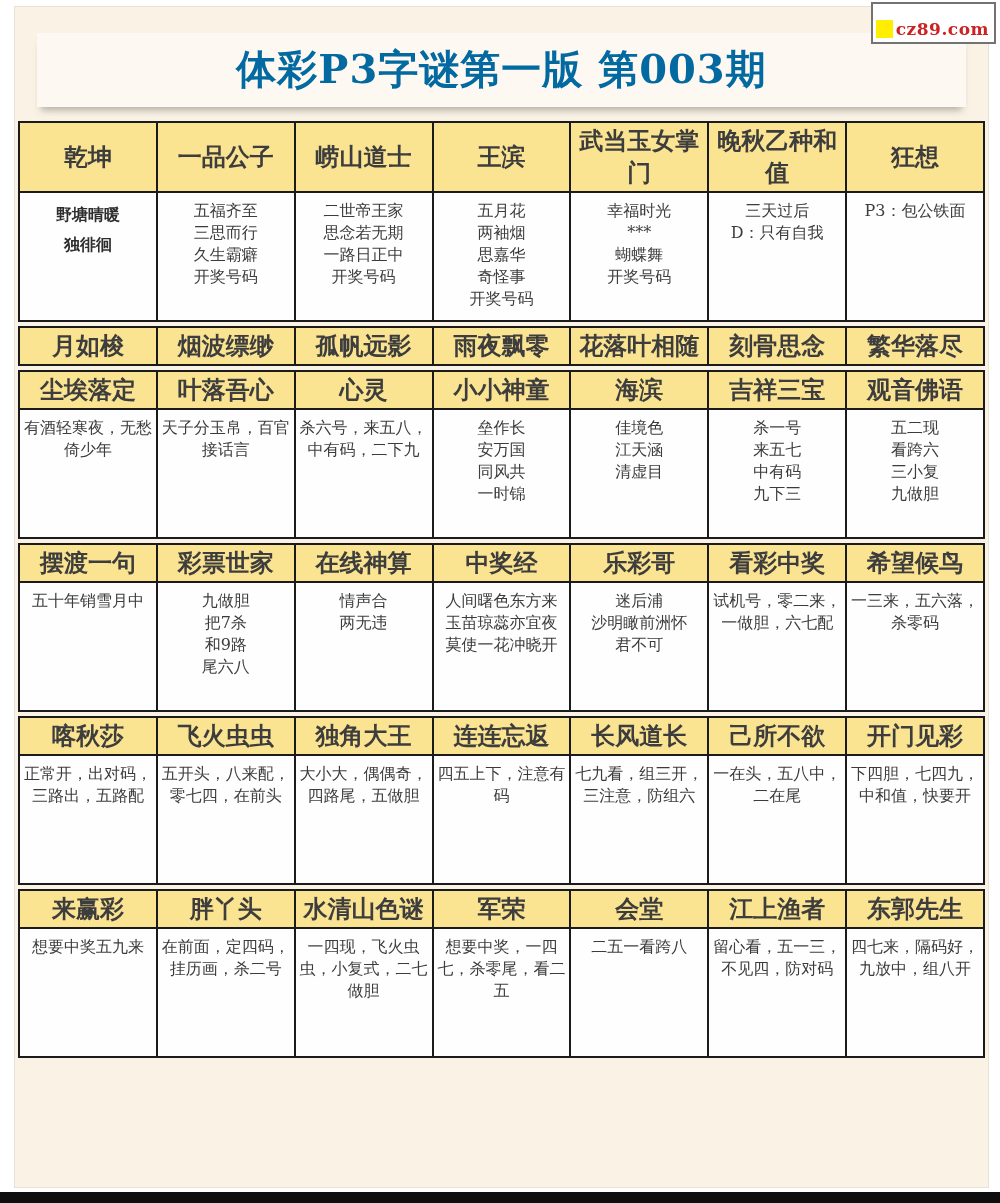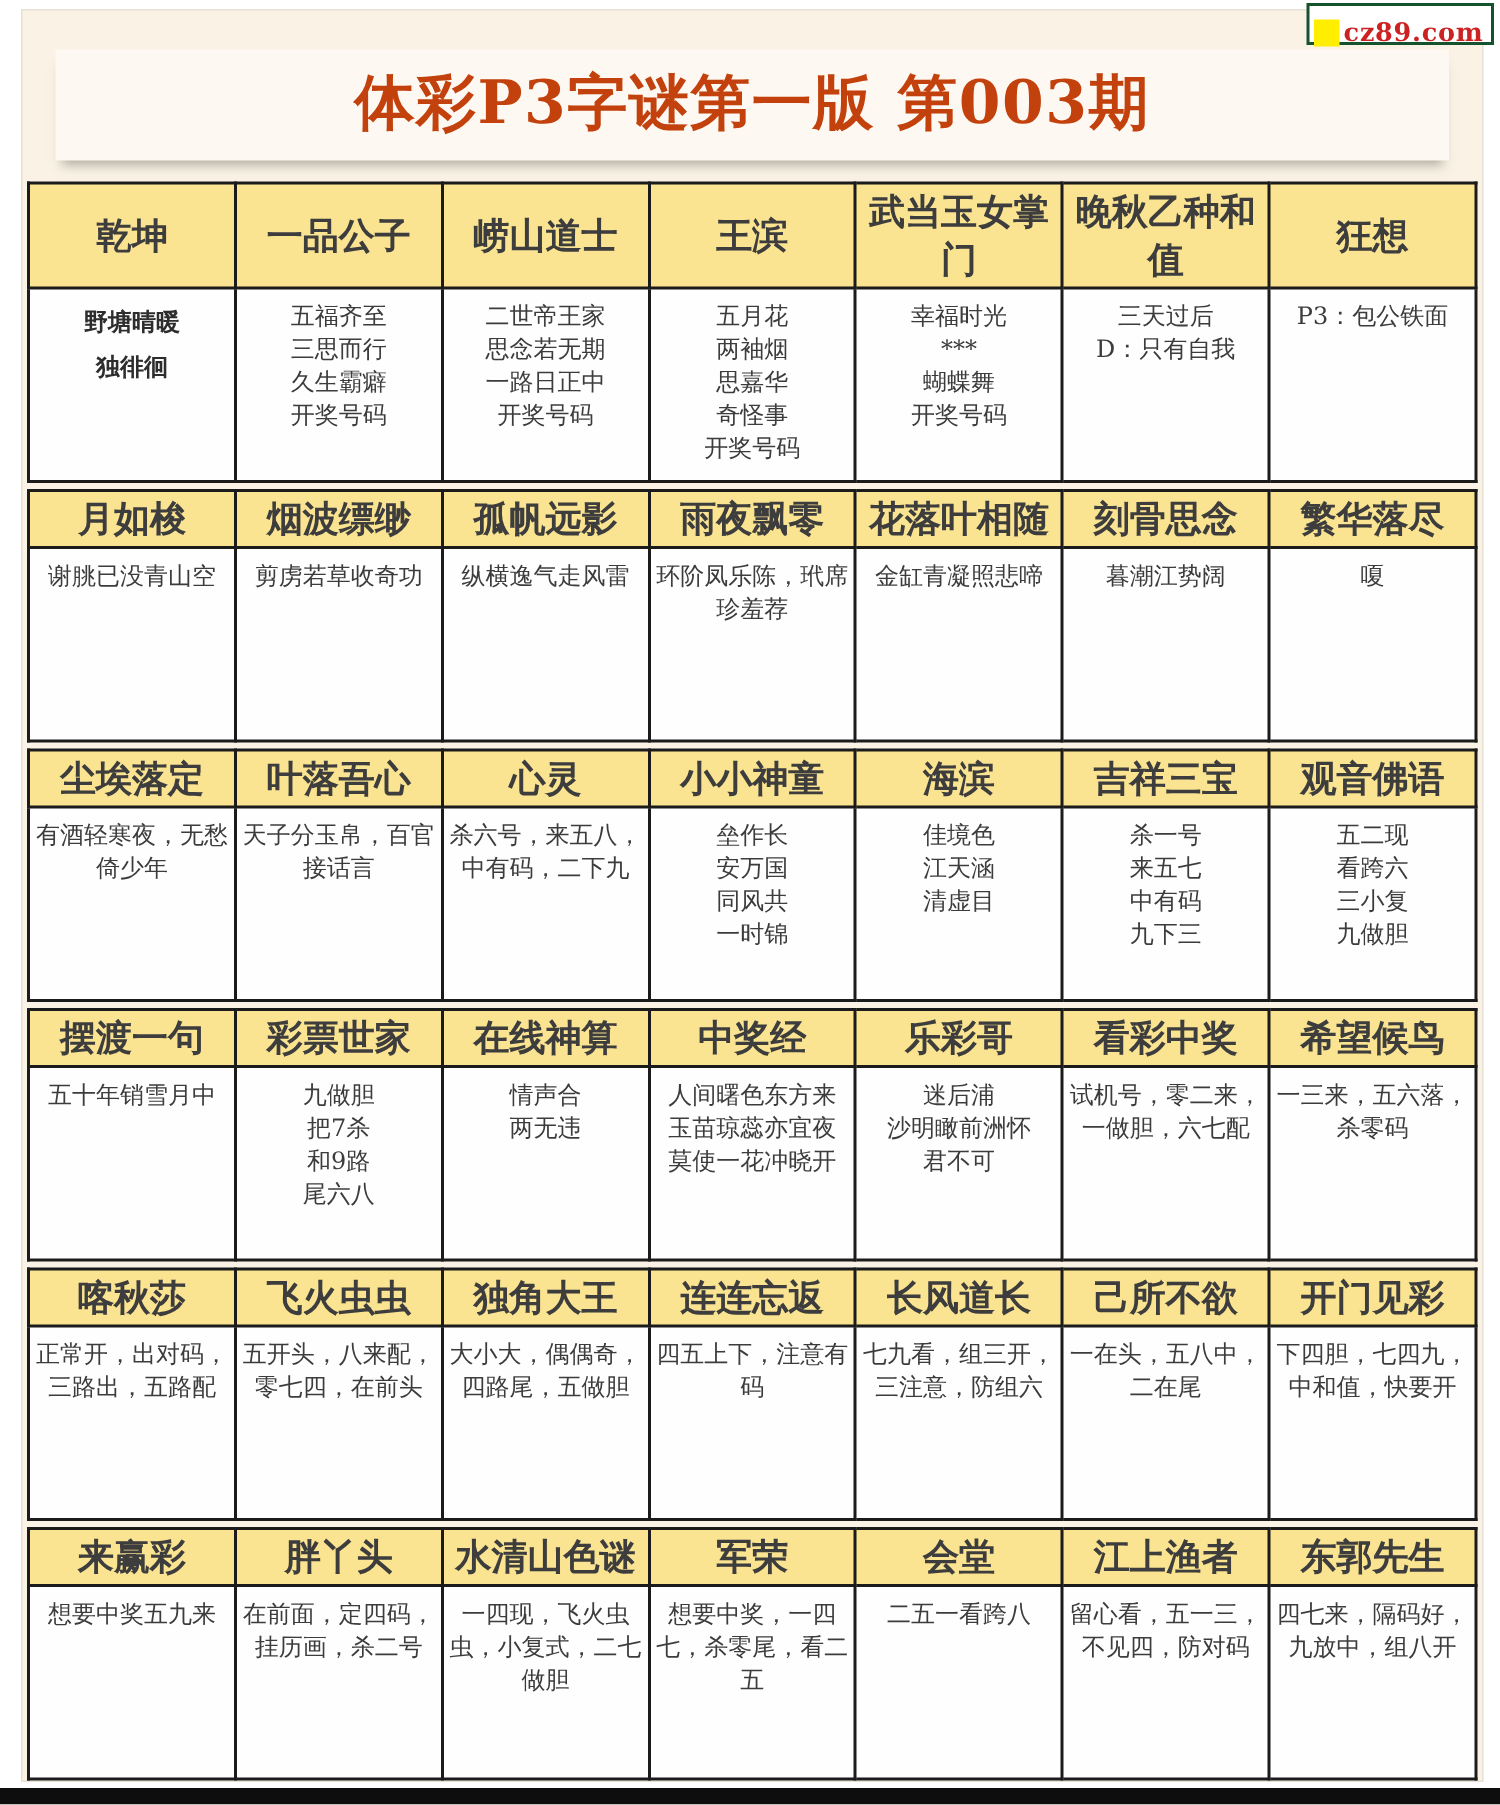--- a/index.html
+++ b/index.html
@@ -14,23 +14,23 @@
     position: absolute;
     left: 14px; top: 6px;
     width: 975px; height: 1182px;
     background: #f9f2e5;
     border: 1px solid #e8e2d6;
   }
   
   .logo {
     position: absolute;
     top: 2px; right: 4px;
-    height: 28px;
+    height: 42px;
     background: #ffffff;
-    border: 2px solid #14532d;
+    border: 2px solid #737373;
     display: flex; align-items: center;
     padding: 12px 5px 0 3px;
     z-index: 10;
   }
   .logo-square {
     width: 17px; height: 18px;
     background: #ffee00;
     margin-right: 3px;
   }
   .logo-text {
@@ -43,21 +43,21 @@
   .title-band {
     margin: 26px 22px 0 22px;
     height: 74px;
     background: #fdf8f1;
     text-align: center;
     box-shadow: 0 7px 7px -4px rgba(120,115,105,0.55);
   }
   .title-text {
     font-size: 40px;
     font-weight: bold;
-    color: #c2410c;
+    color: #0369a1;
     line-height: 72px;
     letter-spacing: 1px;
   }
   
   .tables {
     margin: 14px 3px 0 3px;
   }
   table.sec {
     width: 100%;
     table-layout: fixed;
@@ -156,29 +156,20 @@
     <table class="sec">
       <tbody>
           <tr>
         <td class="hd">月如梭</td>
         <td class="hd">烟波缥缈</td>
         <td class="hd">孤帆远影</td>
         <td class="hd">雨夜飘零</td>
         <td class="hd">花落叶相随</td>
         <td class="hd">刻骨思念</td>
         <td class="hd">繁华落尽</td>
-      </tr>
-      <tr>
-        <td class="ct">谢朓已没青山空</td>
-        <td class="ct">剪虏若草收奇功</td>
-        <td class="ct">纵横逸气走风雷</td>
-        <td class="ct">环阶凤乐陈，玳席珍羞荐</td>
-        <td class="ct">金缸青凝照悲啼</td>
-        <td class="ct">暮潮江势阔</td>
-        <td class="ct">嗄</td>
       </tr>
     </tbody>
       </table>
 
     <table class="sec">
       <tbody>
           <tr>
         <td class="hd">尘埃落定</td>
         <td class="hd">叶落吾心</td>
         <td class="hd">心灵</td>

